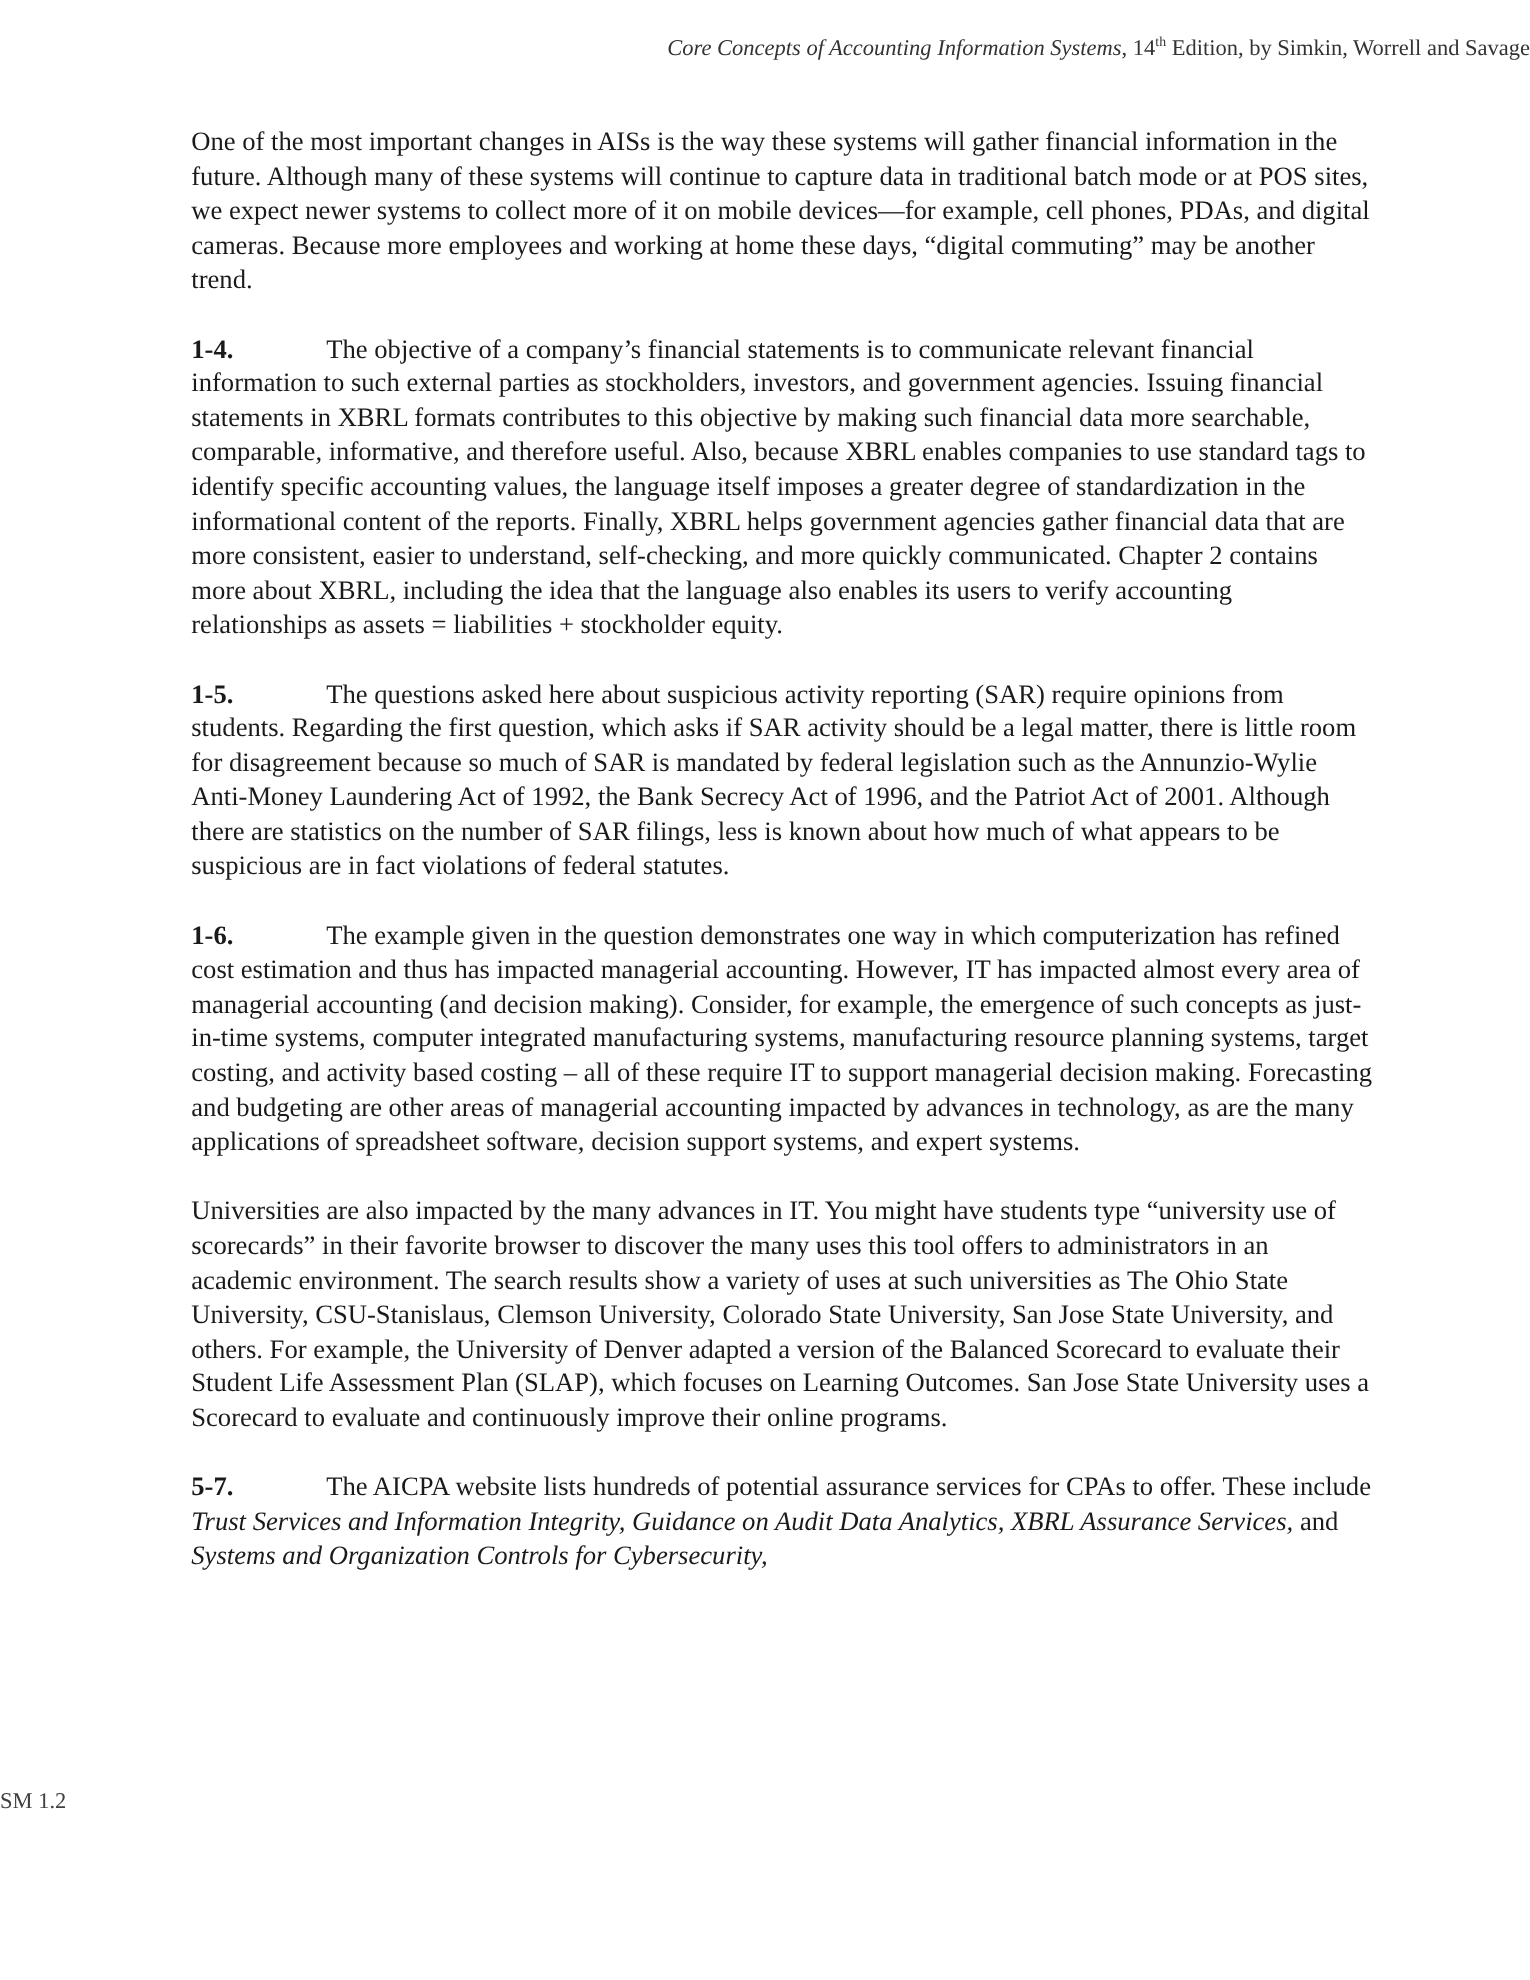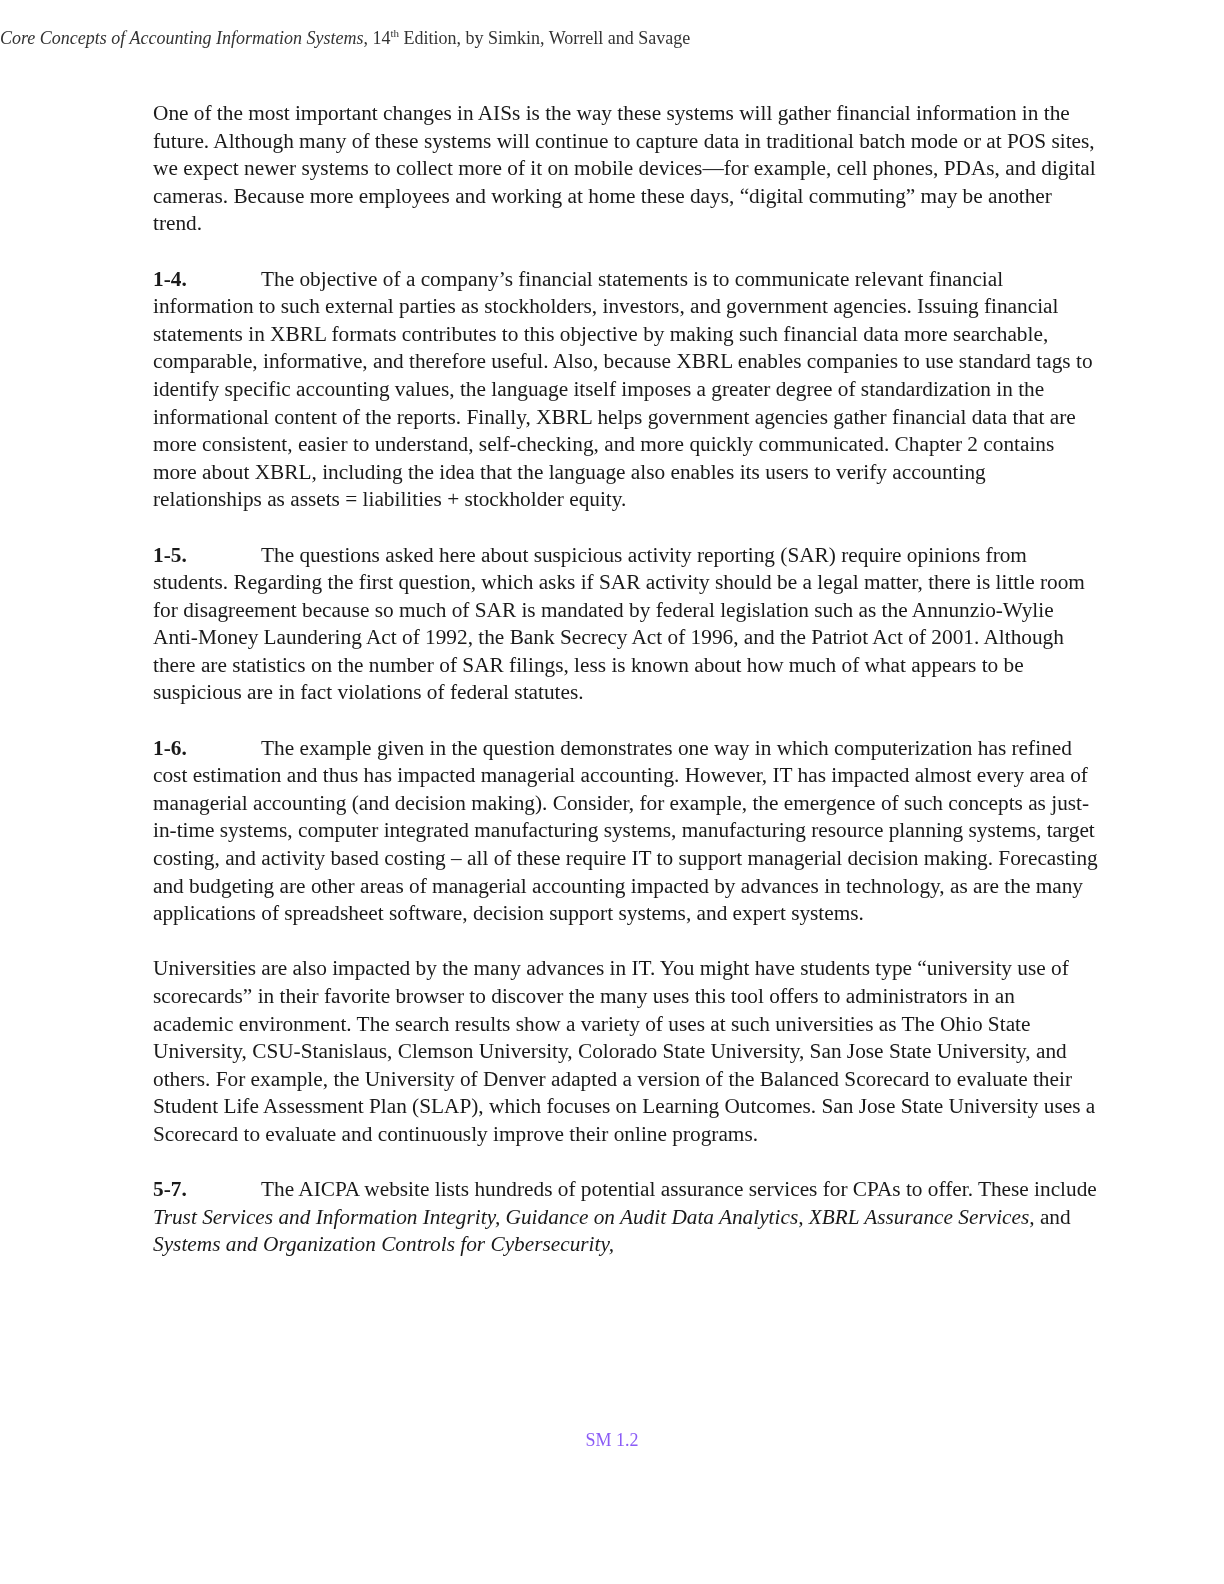--- a/index.html
+++ b/index.html
@@ -3,34 +3,34 @@
 <meta charset="utf-8">
 <style>
   html, body { margin: 0; padding: 0; background: #ffffff; }
   body {
     width: 1224px; height: 1584px; position: relative; overflow: hidden;
     font-family: "Liberation Serif", "DejaVu Serif", serif;
     color: #1a1a1a;
   }
   .header {
     position: absolute; top: 28px; left: 0; width: 1224px;
-    text-align: left; font-size: 18px; color: #333;
+    text-align: right; font-size: 18px; color: #333;
   }
   .header i { font-style: italic; }
   .header sup { font-size: 11px; vertical-align: super; line-height: 0; }
   .page {
     position: absolute; left: 153px; top: 100px; width: 945px;
     font-size: 21.3px; line-height: 27.6px;
   }
   p { margin: 0 0 27.6px 0; }
   .num { font-weight: bold; display: inline-block; width: 108px; }
   .it { font-style: italic; }
   .footer {
     position: absolute; top: 1430px; left: 0; width: 1224px;
-    text-align: center; font-size: 18px; color: #8b5cf6;
+    text-align: left; font-size: 18px; color: #404040;
   }
 </style>
 </head>
 <body>
 
 <div class="header">
   <i>Core Concepts of Accounting Information Systems</i><span>, </span><span>14</span><sup>th</sup><span> Edition, by Simkin, Worrell and Savage</span>
 </div>
 
 <div class="page">

